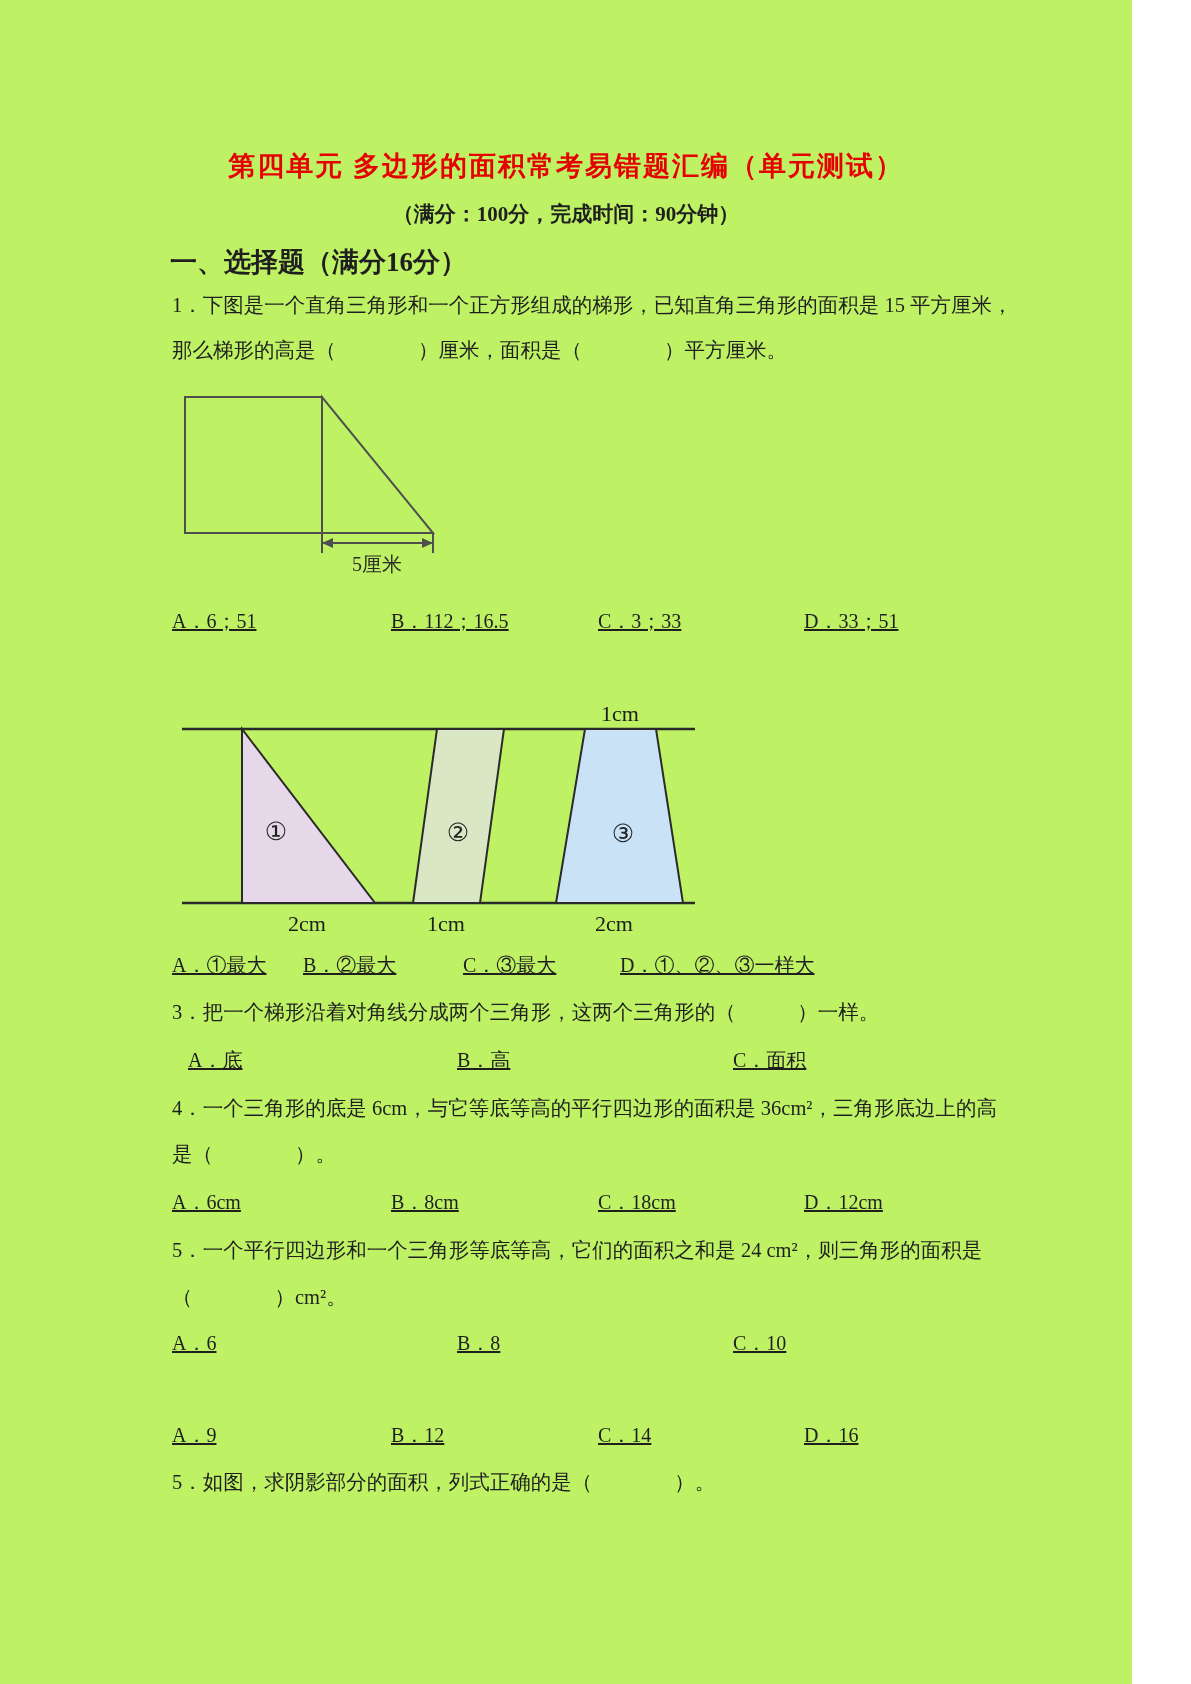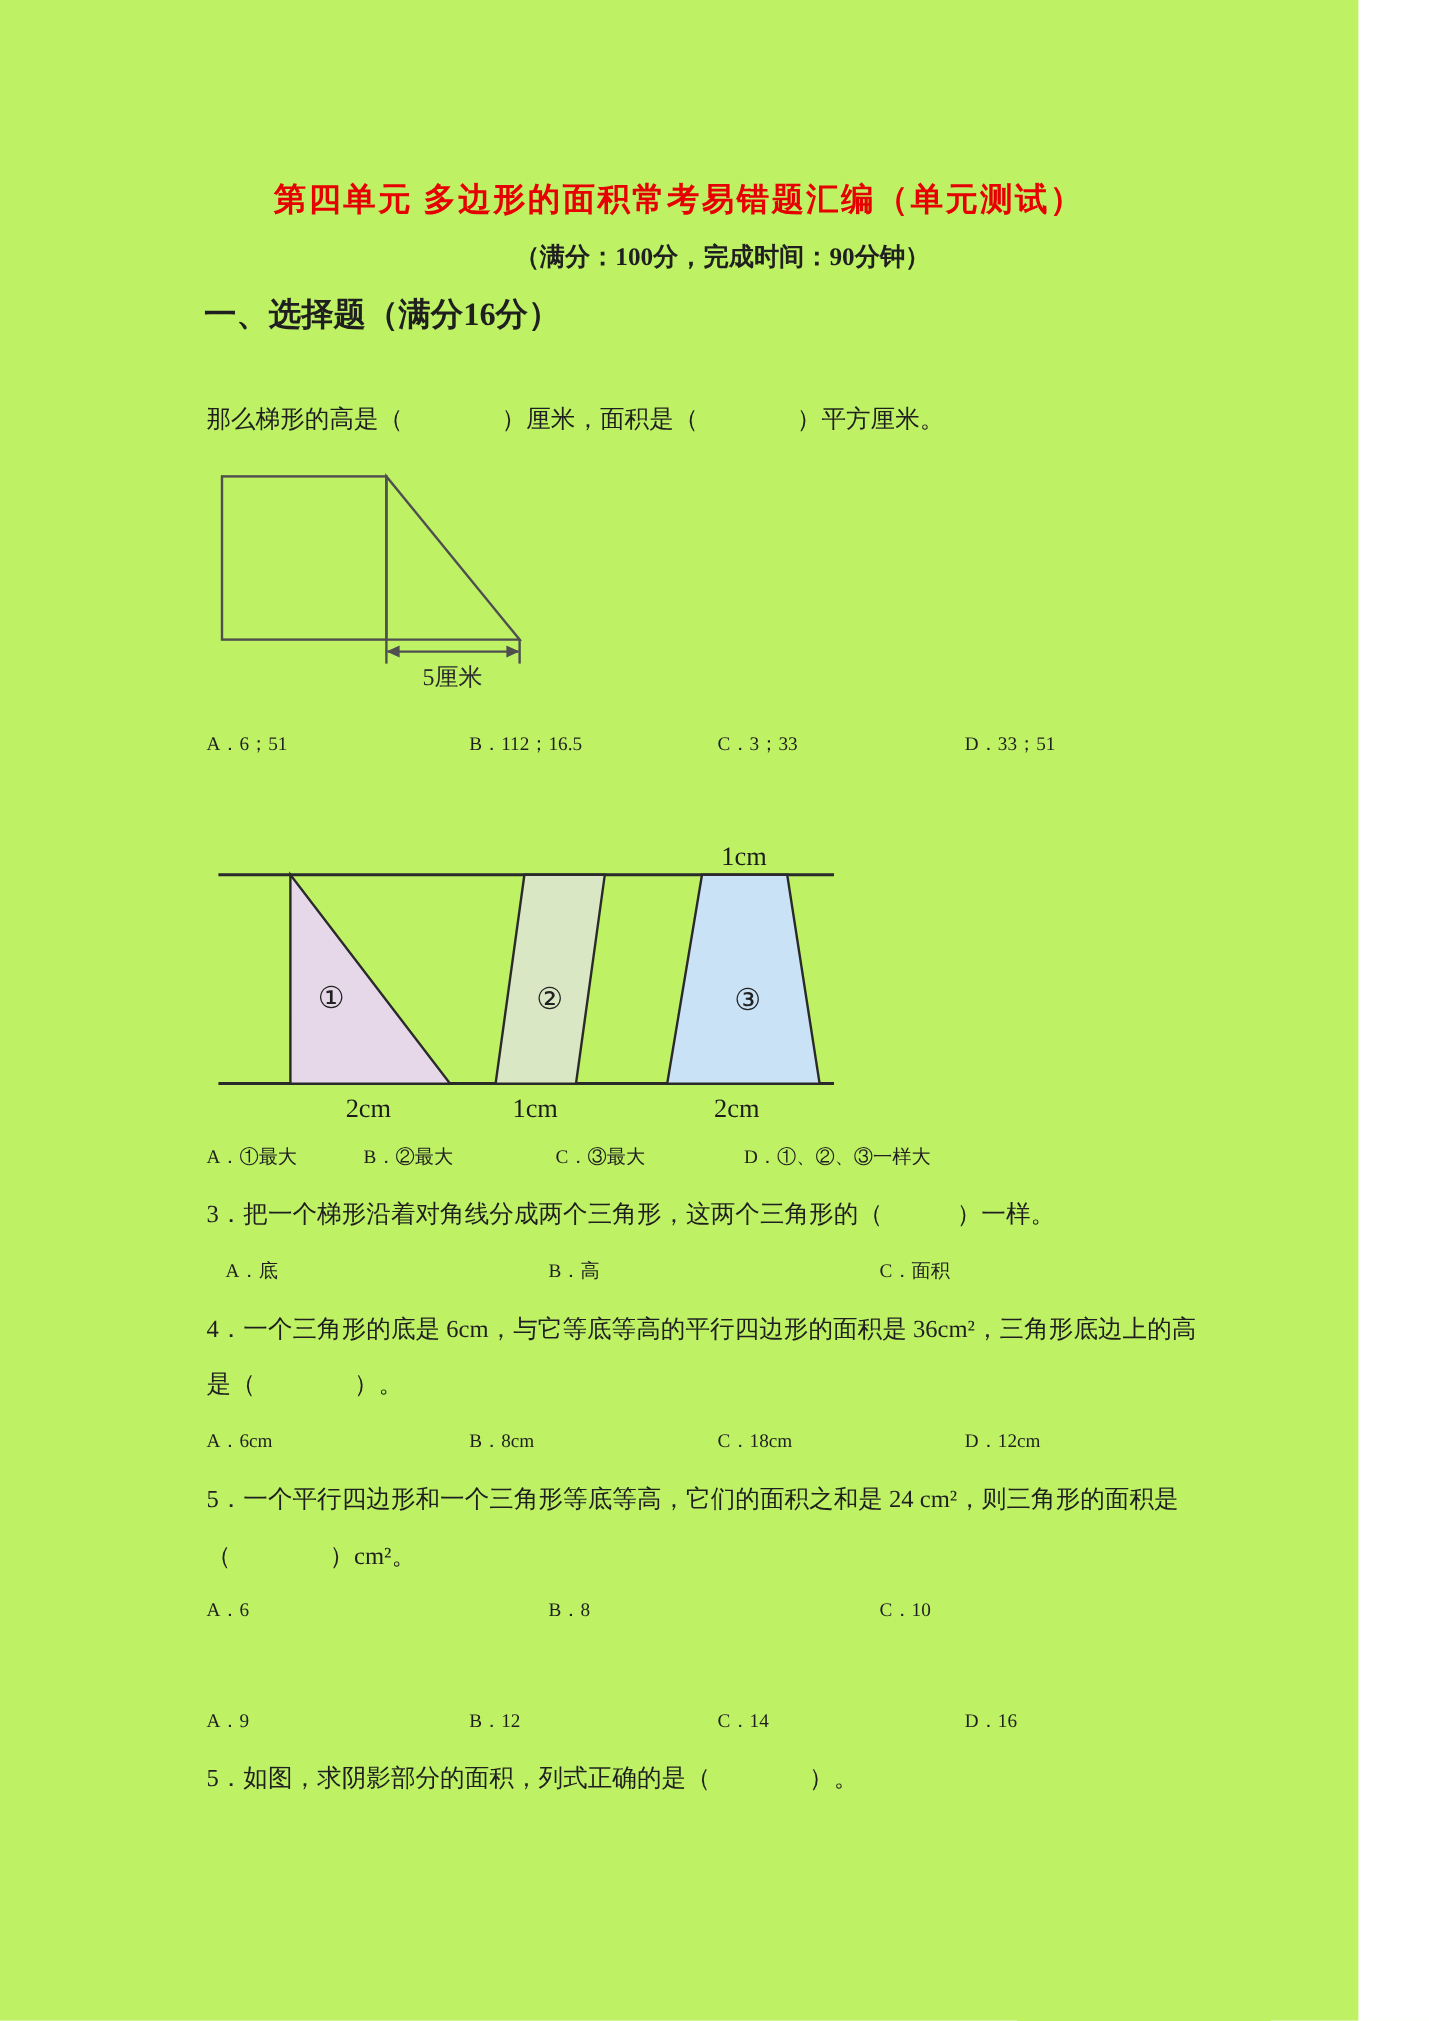--- a/index.html
+++ b/index.html
@@ -16,49 +16,50 @@
     text-align:center;
     font-size:27px; font-weight:bold; letter-spacing:2px;
     color:#e60000;
     white-space:nowrap;
   }
   .subtitle {
     position:absolute; top:200px; left:0; width:100%;
     text-align:center;
     font-size:21px; font-weight:bold;
     white-space:nowrap;
-    padding-left:36px;
   }
   .section {
     position:absolute; left:170px; top:244px;
     font-size:27px; font-weight:bold;
     white-space:nowrap;
   }
   .trow {
     position:absolute; left:172px;
     font-size:20.5px; line-height:28px;
     white-space:nowrap;
   }
   .opt {
     position:absolute;
-    font-size:16px; line-height:28px;
+    font-size:20px; line-height:28px;
     white-space:nowrap;
+    text-decoration:underline;
   }
   .fig { position:absolute; }
   svg text { font-family:"Liberation Serif","DejaVu Serif",serif; }
 </style>
 </head>
 <body>
 
 <div class="page">
 
   <div class="title">第四单元 多边形的面积常考易错题汇编（单元测试）</div>
   <div class="subtitle">（满分：100分，完成时间：90分钟）</div>
   <div class="section">一、选择题（满分16分）</div>
 
+  <div class="trow" style="top:291px">1．下图是一个直角三角形和一个正方形组成的梯形，已知直角三角形的面积是 15 平方厘米，</div>
   <div class="trow" style="top:336px">那么梯形的高是（　　　　）厘米，面积是（　　　　）平方厘米。</div>
 
   <svg class="fig" style="left:170px; top:380px;" width="290" height="200" viewBox="0 0 290 200">
     <rect x="15" y="17" width="137" height="136" fill="none" stroke="#4f4f4f" stroke-width="2"></rect>
     <polygon points="152,17 152,153 263,153" fill="none" stroke="#4f4f4f" stroke-width="2"></polygon>
     <line x1="152" y1="153" x2="152" y2="173" stroke="#4f4f4f" stroke-width="2"></line>
     <line x1="263" y1="153" x2="263" y2="173" stroke="#4f4f4f" stroke-width="2"></line>
     <line x1="153" y1="163" x2="262" y2="163" stroke="#4f4f4f" stroke-width="2"></line>
     <polygon points="152,163 163,158 163,168" fill="#4f4f4f"></polygon>
     <polygon points="263,163 252,158 252,168" fill="#4f4f4f"></polygon>

